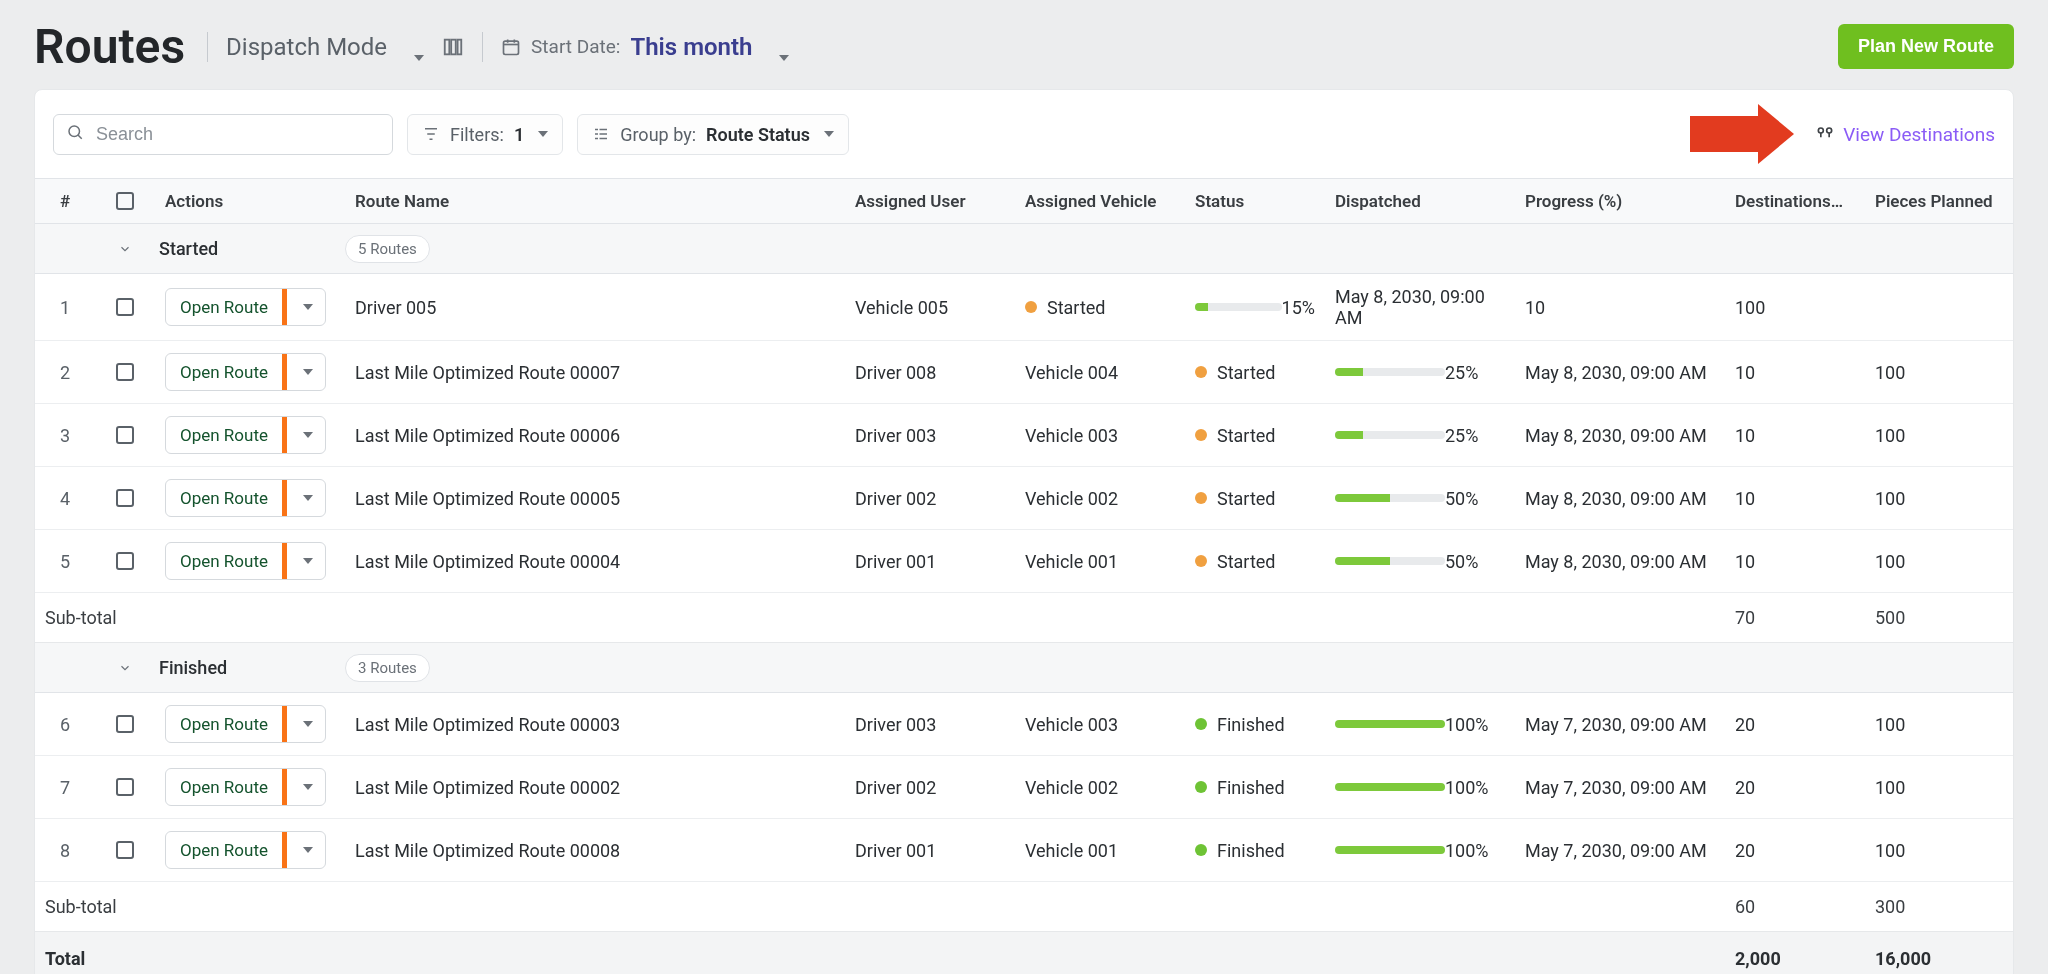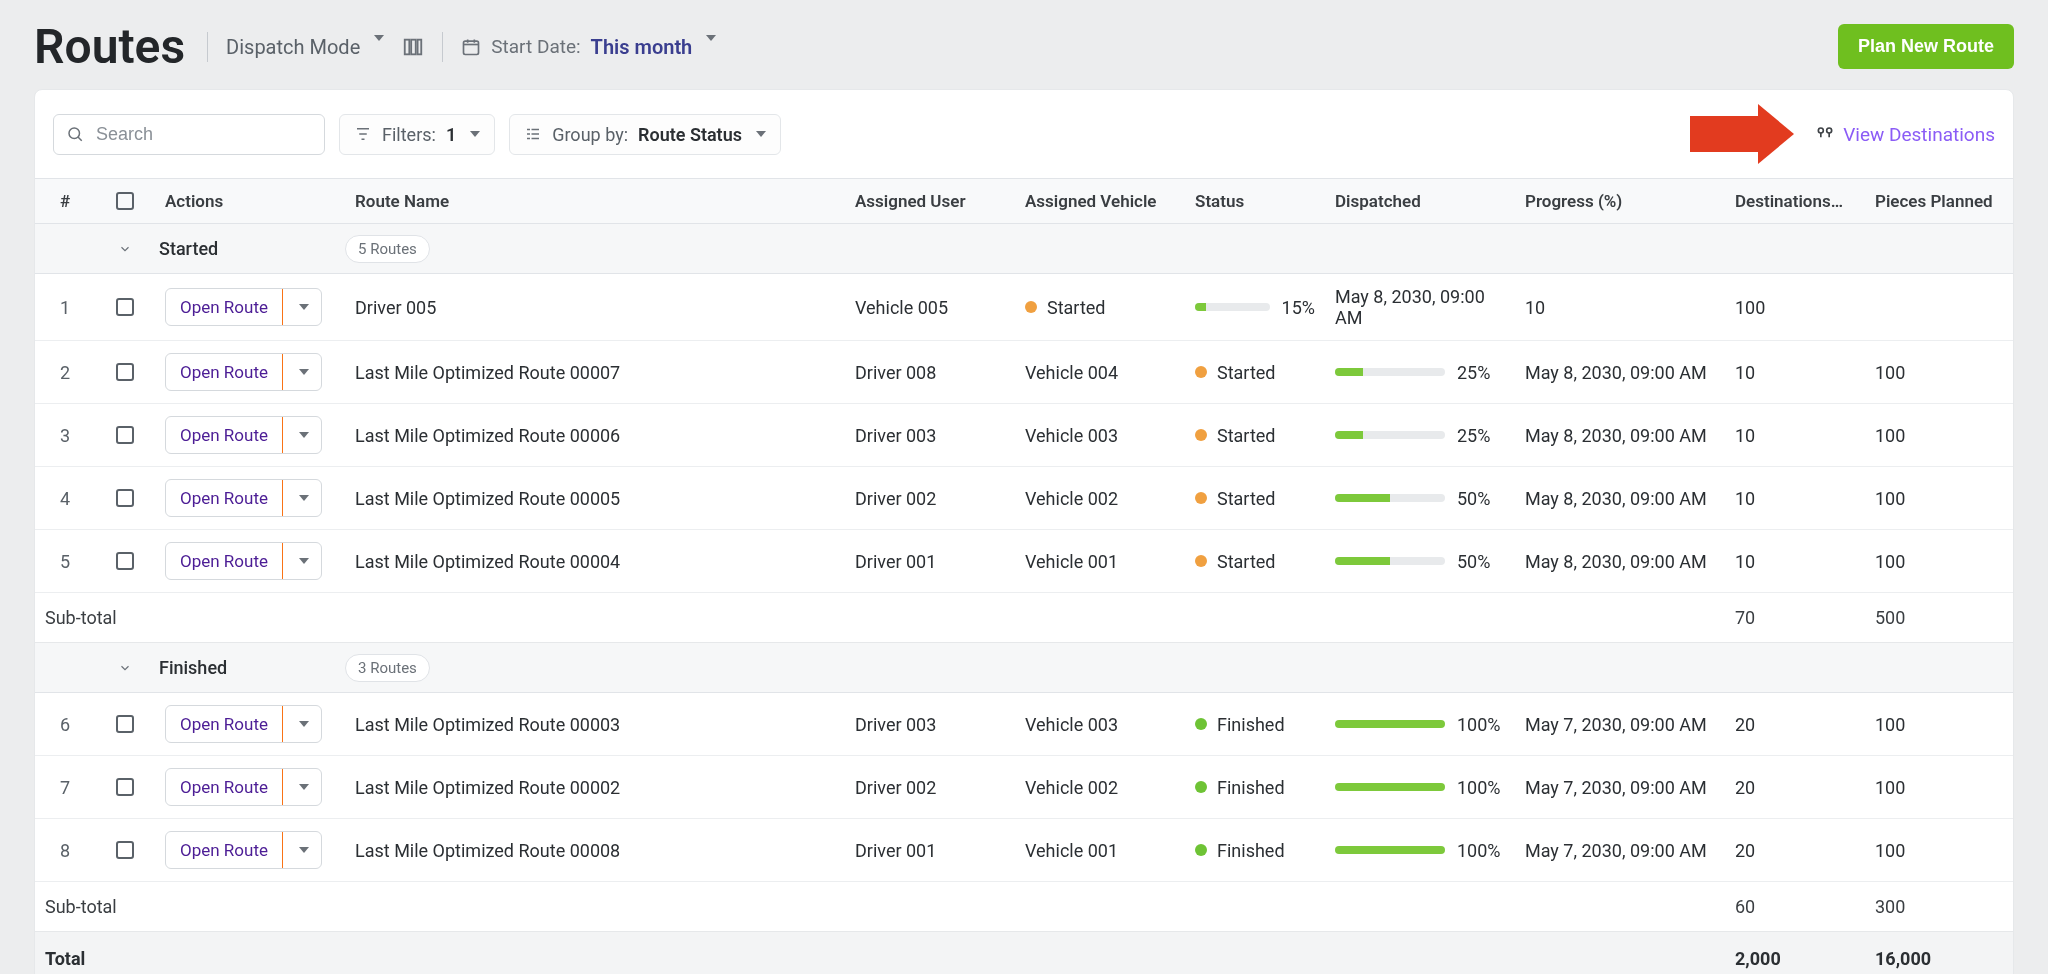--- a/index.html
+++ b/index.html
@@ -15,30 +15,30 @@
   }
   *{box-sizing:border-box}
   body{
     margin:0;background:var(--bg);font-family:-apple-system,BlinkMacSystemFont,"Segoe UI",Roboto,Helvetica,Arial,sans-serif;
     color:var(--text);font-size:17px;
   }
   .page{padding:18px 34px 28px 34px;width:2048px}
   .topbar{display:flex;align-items:center;gap:18px;margin-bottom:14px}
   .title{font-size:48px;font-weight:600;color:#232629;margin-right:4px}
   .vsep{width:1px;height:30px;background:#c6cacf}
-  .ddlabel{font-size:20px;color:var(--muted);display:flex;align-items:flex-start;gap:10px;cursor:pointer}
+  .ddlabel{font-size:24px;color:var(--muted);display:flex;align-items:flex-end;gap:23px;cursor:pointer}
   .caret{width:0;height:0;border-left:5px solid transparent;border-right:5px solid transparent;border-top:6px solid #6b7178;margin-left:4px}
   .iconbtn{color:#6b7178;display:inline-flex;align-items:center}
   .start-date{display:flex;align-items:center;gap:10px;color:#6b7178;font-size:19px}
   .start-date .val{color:#3a3e8f;font-weight:600}
   .spacer{flex:1}
   .btn-primary{background:var(--btn-green);color:#fff;border:none;border-radius:6px;padding:12px 20px;font-size:18px;font-weight:600;cursor:pointer}
   .panel{background:var(--panel);border-radius:8px;border:1px solid #e6e8ea;overflow:hidden}
   .toolbar{display:flex;align-items:center;padding:14px 18px;gap:14px}
-  .search{display:flex;align-items:center;gap:10px;border:1px solid #d5d9dd;border-radius:6px;padding:8px 12px;width:272px;color:#8a9097}
+  .search{display:flex;gap:10px;border:1px solid #d5d9dd;border-radius:6px;padding:8px 12px;width:340px;color:#8a9097}
   .search input{border:none;outline:none;flex:1;font-size:18px;color:var(--text);background:transparent}
   .search input::placeholder{color:#8a9097}
   .chip{display:flex;align-items:center;gap:10px;border:1px solid #e3e6e9;border-radius:6px;padding:9px 14px;background:#fdfdfd;color:#5a6168;font-size:18px;cursor:pointer}
   .chip b{color:#2b2f33;font-weight:600}
   .right-actions{margin-left:auto;display:flex;align-items:center;gap:14px;position:relative}
   .view-dest{display:flex;align-items:flex-start;gap:7px;color:#8b5cf6;font-size:19px;cursor:pointer}
   .arrow-callout{position:relative;width:110px;height:60px}
   .arrow-body{position:absolute;left:0;top:12px;width:70px;height:36px;background:#e23b1f}
   .arrow-head{position:absolute;left:68px;top:0;width:0;height:0;border-top:30px solid transparent;border-bottom:30px solid transparent;border-left:36px solid #e23b1f}
   
@@ -47,27 +47,27 @@
       60px 60px 190px 500px 170px 170px 140px 190px 210px 140px 140px;align-items:center}
   .hdr{background:#f8f9fa;border-top:1px solid var(--border);border-bottom:1px solid var(--border);font-size:17px;color:#3a3e42;font-weight:600}
   .hdr>div{padding:12px 10px}
   .grp{background:#f6f7f8;border-bottom:1px solid var(--border);font-size:18px}
   .grp .grp-toggle{display:flex;justify-content:center}
   .grp .name{font-weight:500;padding:14px 4px}
   .badge{display:inline-block;border:1px solid #e0e3e7;border-radius:14px;padding:4px 12px;font-size:15px;color:#6b7178;background:#fff}
   .row{border-bottom:1px solid #eceef0;font-size:18px}
   .row>div{padding:12px 10px}
   .openbtn{display:inline-flex;border:1px solid #d5d9dd;border-radius:6px;overflow:hidden}
-  .openbtn .lbl{padding:8px 14px;font-size:17px;color:#4c1d95;border-right:1px solid #f97316;cursor:pointer}
+  .openbtn .lbl{padding:8px 14px;font-size:17px;color:#14532d;border-right:5px solid #f97316;cursor:pointer}
   .openbtn .more{padding:8px 12px;cursor:pointer;display:flex;align-items:center}
   .status{display:flex;align-items:center;gap:10px}
   .dot{width:12px;height:12px;border-radius:50%}
   .dot.orange{background:var(--orange)}
   .dot.green{background:var(--dotgreen)}
-  .prog{display:flex;align-items:center;gap:12px}
+  .prog{display:flex;align-items:center;}
   .bar{width:110px;height:8px;background:#e8eaec;border-radius:4px;overflow:hidden}
   .bar>i{display:block;height:100%;background:#7dc93b}
   .checkbox{width:18px;height:18px;border:2px solid #5a6168;border-radius:3px;display:inline-block}
   .center{display:flex;justify-content:center;align-items:center}
   .sub{border-bottom:1px solid #e6e8ea;font-size:18px;color:#3a3e42}
   .sub>div{padding:14px 10px}
   .total{background:#f3f4f5;font-size:18px;font-weight:700}
   .total>div{padding:16px 10px}
   .hscroll{height:10px;background:#f7f8f9;position:relative}
   .hscroll .thumb{position:absolute;left:4px;top:1px;height:8px;width:280px;background:#d7dadd;border-radius:4px}

